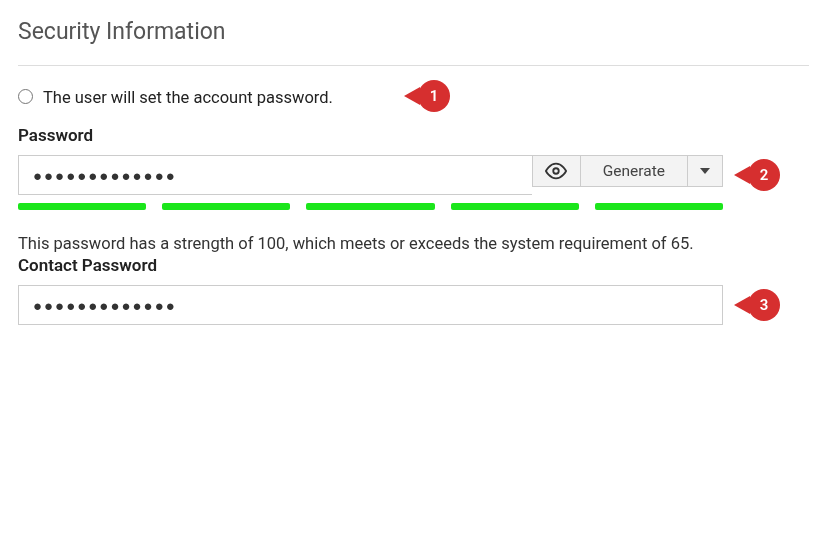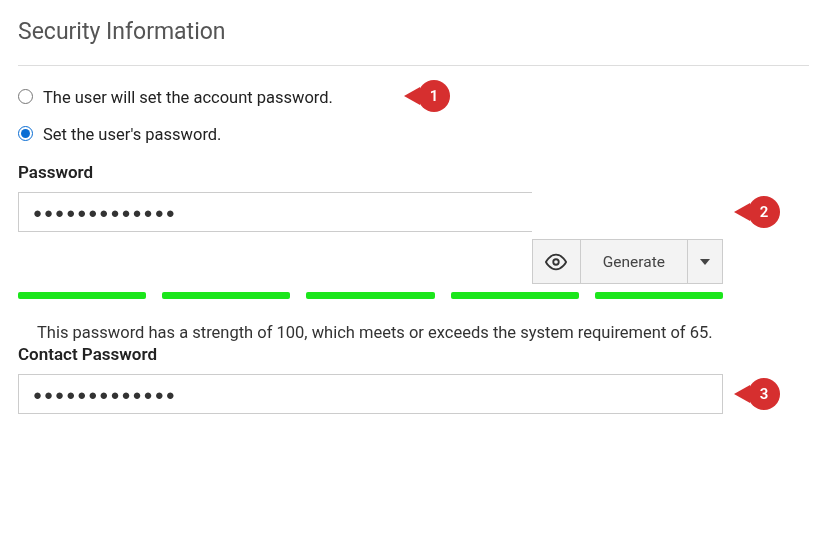--- a/index.html
+++ b/index.html
@@ -70,27 +70,26 @@
       padding: 0 14px;
       font-size: 15px;
       letter-spacing: 2px;
       color: #333;
       outline: none;
       font-family: Arial, sans-serif;
     }
     .btn {
       background: #f3f3f3;
       border: 1px solid #ccc;
-      height: 45px;
+      height: 32px;
       display: flex;
       align-items: center;
       justify-content: center;
       cursor: pointer;
       color: #444;
-      margin-top: 47px;
     }
     .eye-btn {
       width: 48px;
       border-right: none;
     }
     .gen-btn {
       padding: 0 22px;
       font-size: 15.5px;
       border-right: none;
     }
@@ -108,21 +107,20 @@
       height: 7px;
       background: #1be61b;
       border-radius: 2px;
     }
     .strength-text {
       font-size: 16.5px;
       color: #333;
       margin-top: 22px;
       width: 770px;
       line-height: 1.4;
-      margin-left: 19px;
     }
     .confirm-input {
       width: 705px;
       border: 1px solid #ccc;
       height: 40px;
       padding: 0 14px;
       font-size: 15px;
       letter-spacing: 2px;
       color: #333;
       outline: none;
@@ -165,24 +163,20 @@
 
 <div class="radio-group">
   <div class="radio-row row-rel">
     <input type="radio" name="pwopt" style="">
     <span class="radio-label">The user will set the account password.</span>
     <div class="callout c1">1</div>
   </div>
 </div>
 
 <div class="radio-group">
-  <div class="radio-row">
-    <input type="radio" name="pwopt" checked="" style="">
-    <span class="radio-label">Set the user's password.</span>
-  </div>
 </div>
 
 <div class="field-label">Password</div>
 <div class="row-rel">
   <div class="input-row">
     <input class="pw-input" type="text" value="●●●●●●●●●●●●●" style="">
     <div class="btn eye-btn">
       <svg width="22" height="22" viewBox="0 0 24 24" fill="none" stroke="#333" stroke-width="2">
         <path d="M1 12s4-8 11-8 11 8 11 8-4 8-11 8-11-8-11-8z"></path>
         <circle cx="12" cy="12" r="3"></circle>

